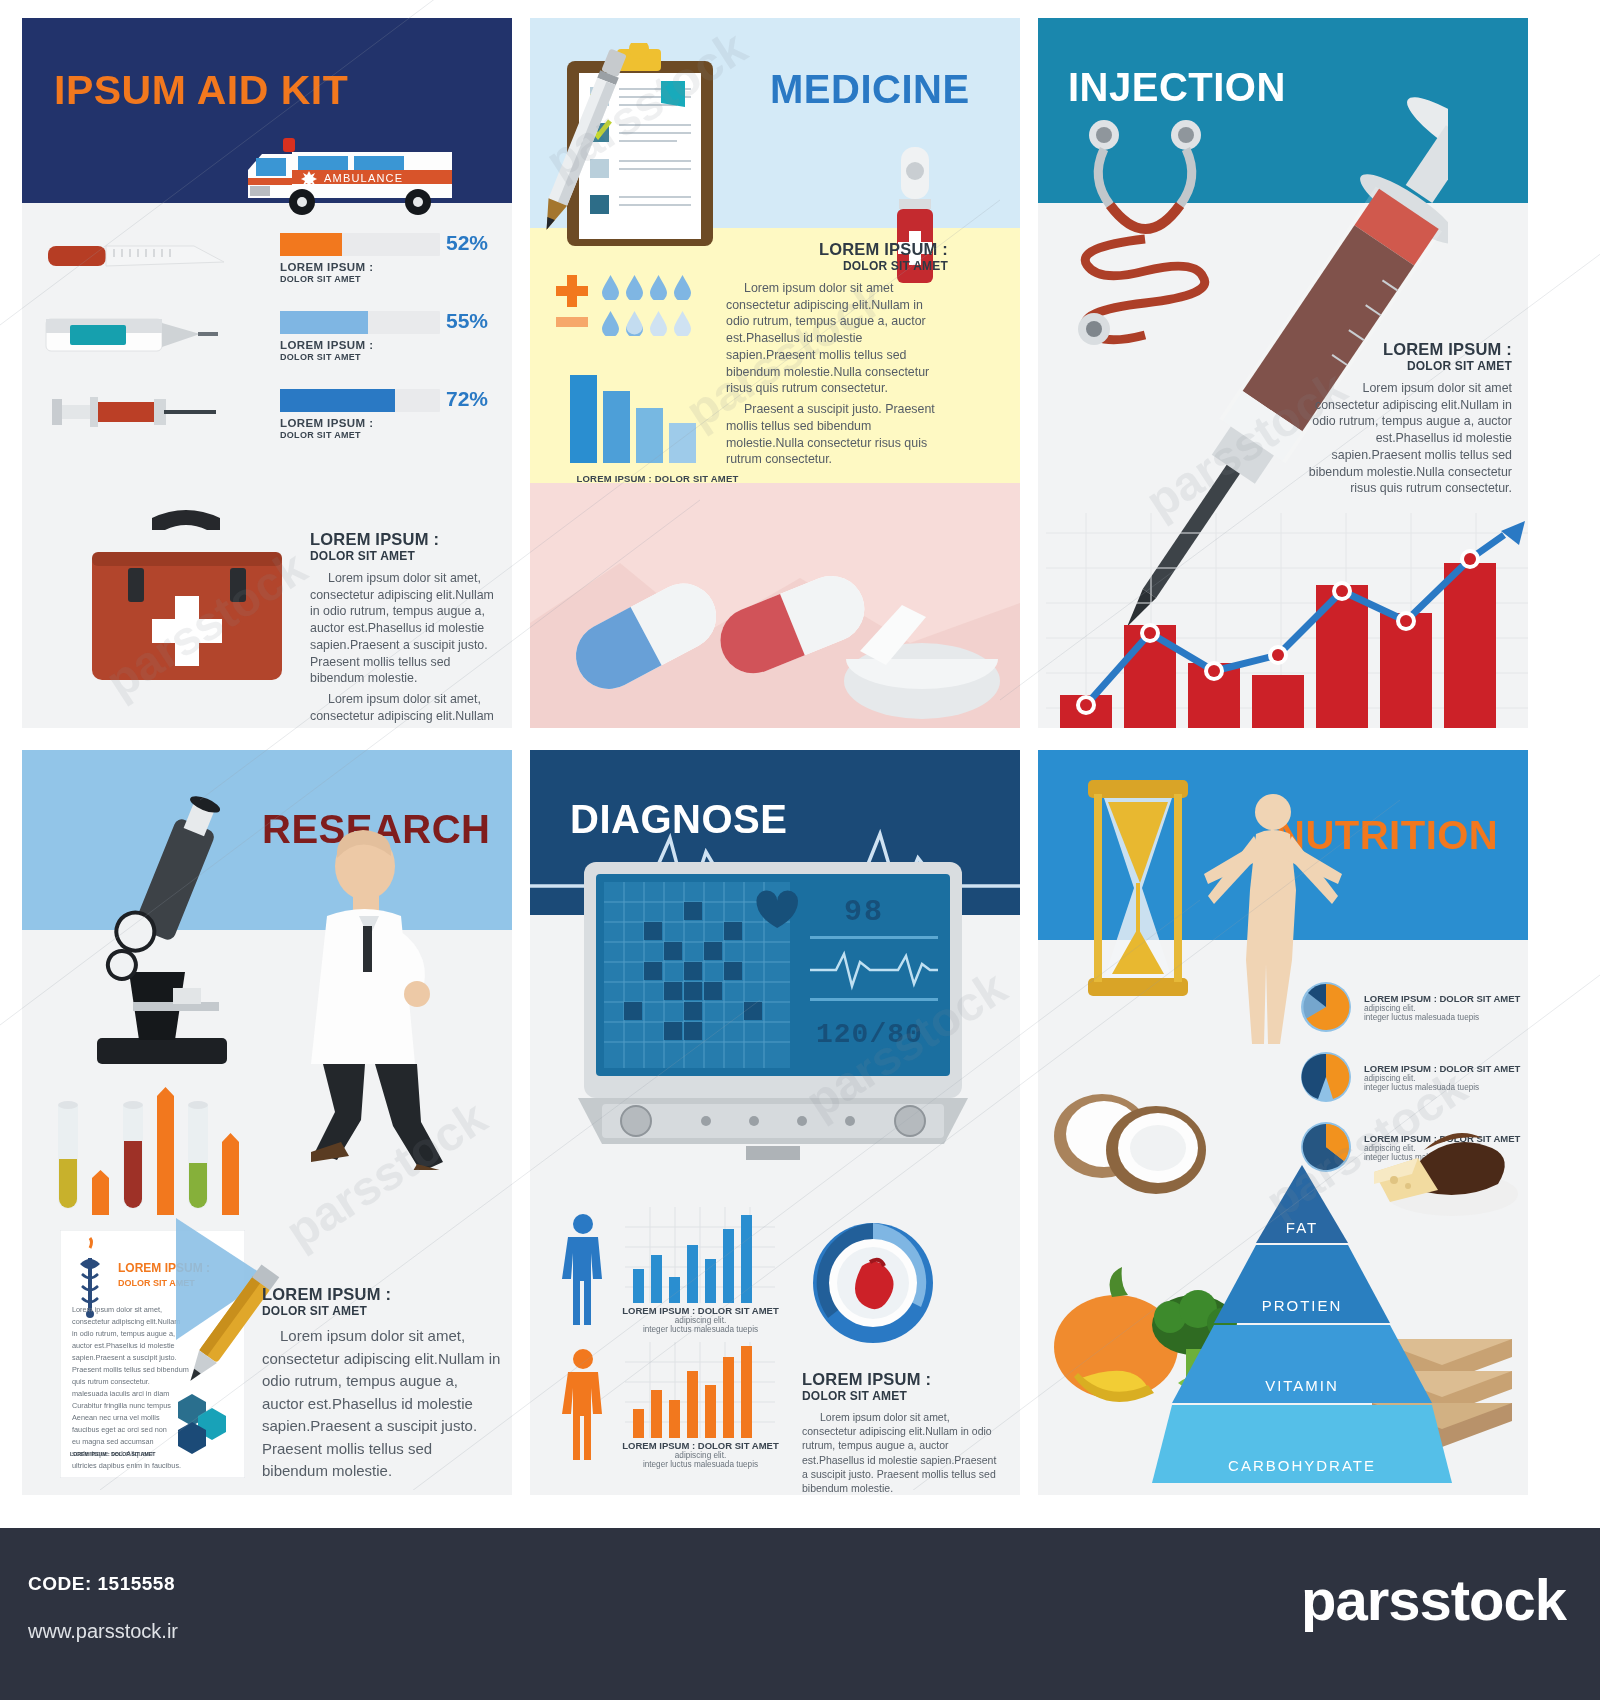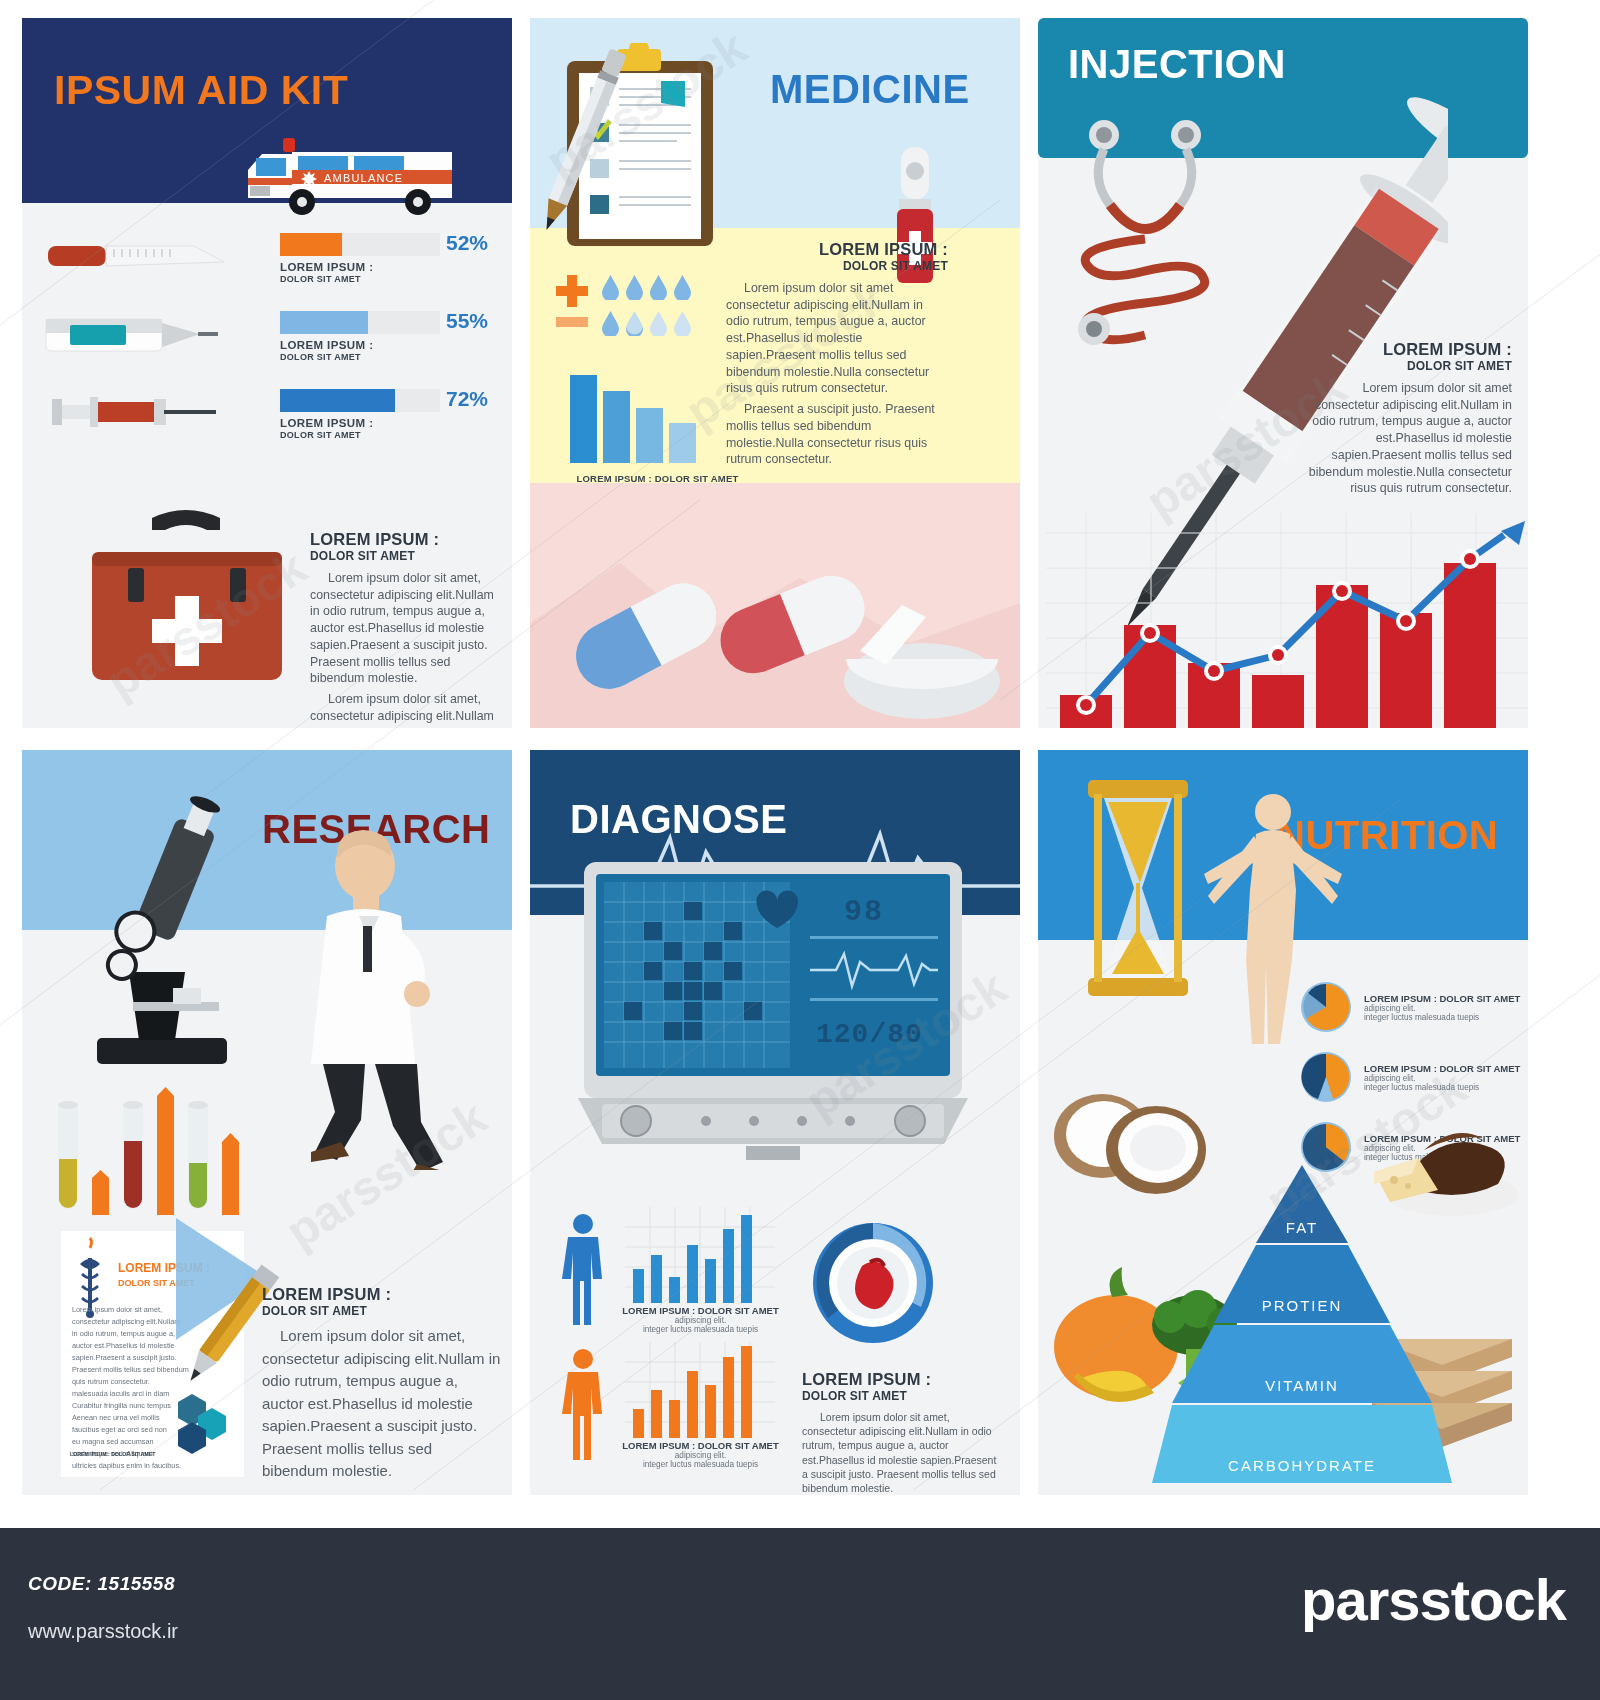--- a/index.html
+++ b/index.html
@@ -71,21 +71,21 @@
   .drop { width: 17px; height: 25px; }
   .barchart { position:absolute; left: 20px; top: 100px; display:flex; align-items:flex-end; gap: 6px; height:90px;}
   .bc-bar { width: 27px; }
   .cap { position:absolute; left: 0; top: 200px; width: 215px; text-align:center; }
   .cap .c1 { font-size: 9.5px; font-weight:bold; color:#3a4550; letter-spacing:.2px;}
   .cap .c2 { font-size: 8.2px; color:#6a737c; }
   .cap .c3 { font-size: 8.2px; color:#6a737c; }
   .pillscene { position:absolute; left:0; bottom:0; width:100%; height: 245px; background:#f7dcd9; overflow:hidden;}
 
   
-  #p-injection .hdr { height: 140px; background:#1a87ad;border-radius:6px; }
+  #p-injection .hdr { height: 185px; background:#1a87ad; }
   #p-injection .hdr h2 { color:#ffffff; margin-left: 30px; margin-top:-48px; }
   .syringe { position:absolute; left: 80px; top: 30px; width: 330px; height: 620px; }
   .inj-text { position:absolute; left: 262px; top: 322px; width: 212px; text-align:right;}
   .inj-text .body-txt { text-align:right; text-indent:0;}
   .redchart { position:absolute; left: 8px; bottom: 0; width: 482px; height: 215px; }
 
   
   #p-research .hdr { height: 180px; background:#92c5e8; }
   #p-research .hdr h2 { color:#7f1d1d; margin-left: 240px; margin-top:-22px; }
   .microscope { position:absolute; left: 55px; top: 42px; width: 170px; height: 290px; }
@@ -120,21 +120,21 @@
   .dtxt .t2 { font-size: 8.2px; color:#6a737c;}
   .dtxt .t3 { font-size: 8.2px; color:#6a737c;}
   .pyramid { position:absolute; left: 114px; bottom: 10px; width: 300px; height: 320px;}
   .pyr-lbl { position:absolute; color:#fff; font-size: 15px; letter-spacing:2px; width:100%; text-align:center;}
 
   
   .footer {
     position:absolute; left:0; bottom:0; width:1600px; height: 172px;
     background:#2e3340;
   }
-  .f-code { position:absolute; left: 28px; top: 45px; color:#fff; font-size: 19px; font-weight:bold; letter-spacing:.5px;font-style:italic;}
+  .f-code { position:absolute; left: 28px; top: 45px; color:#fff; font-size: 19px; font-weight:bold; letter-spacing:.5px;}
   .f-url { position:absolute; left: 28px; top: 92px; color:#dfe2e6; font-size: 20px;}
   .f-brand { position:absolute; right: 34px; top: 38px; color:#fff; font-size: 58px; font-weight:bold; letter-spacing:-1px;}
 </style>
 </head>
 <body>
 
 <div class="stage">
 
   <div class="grid">
 

